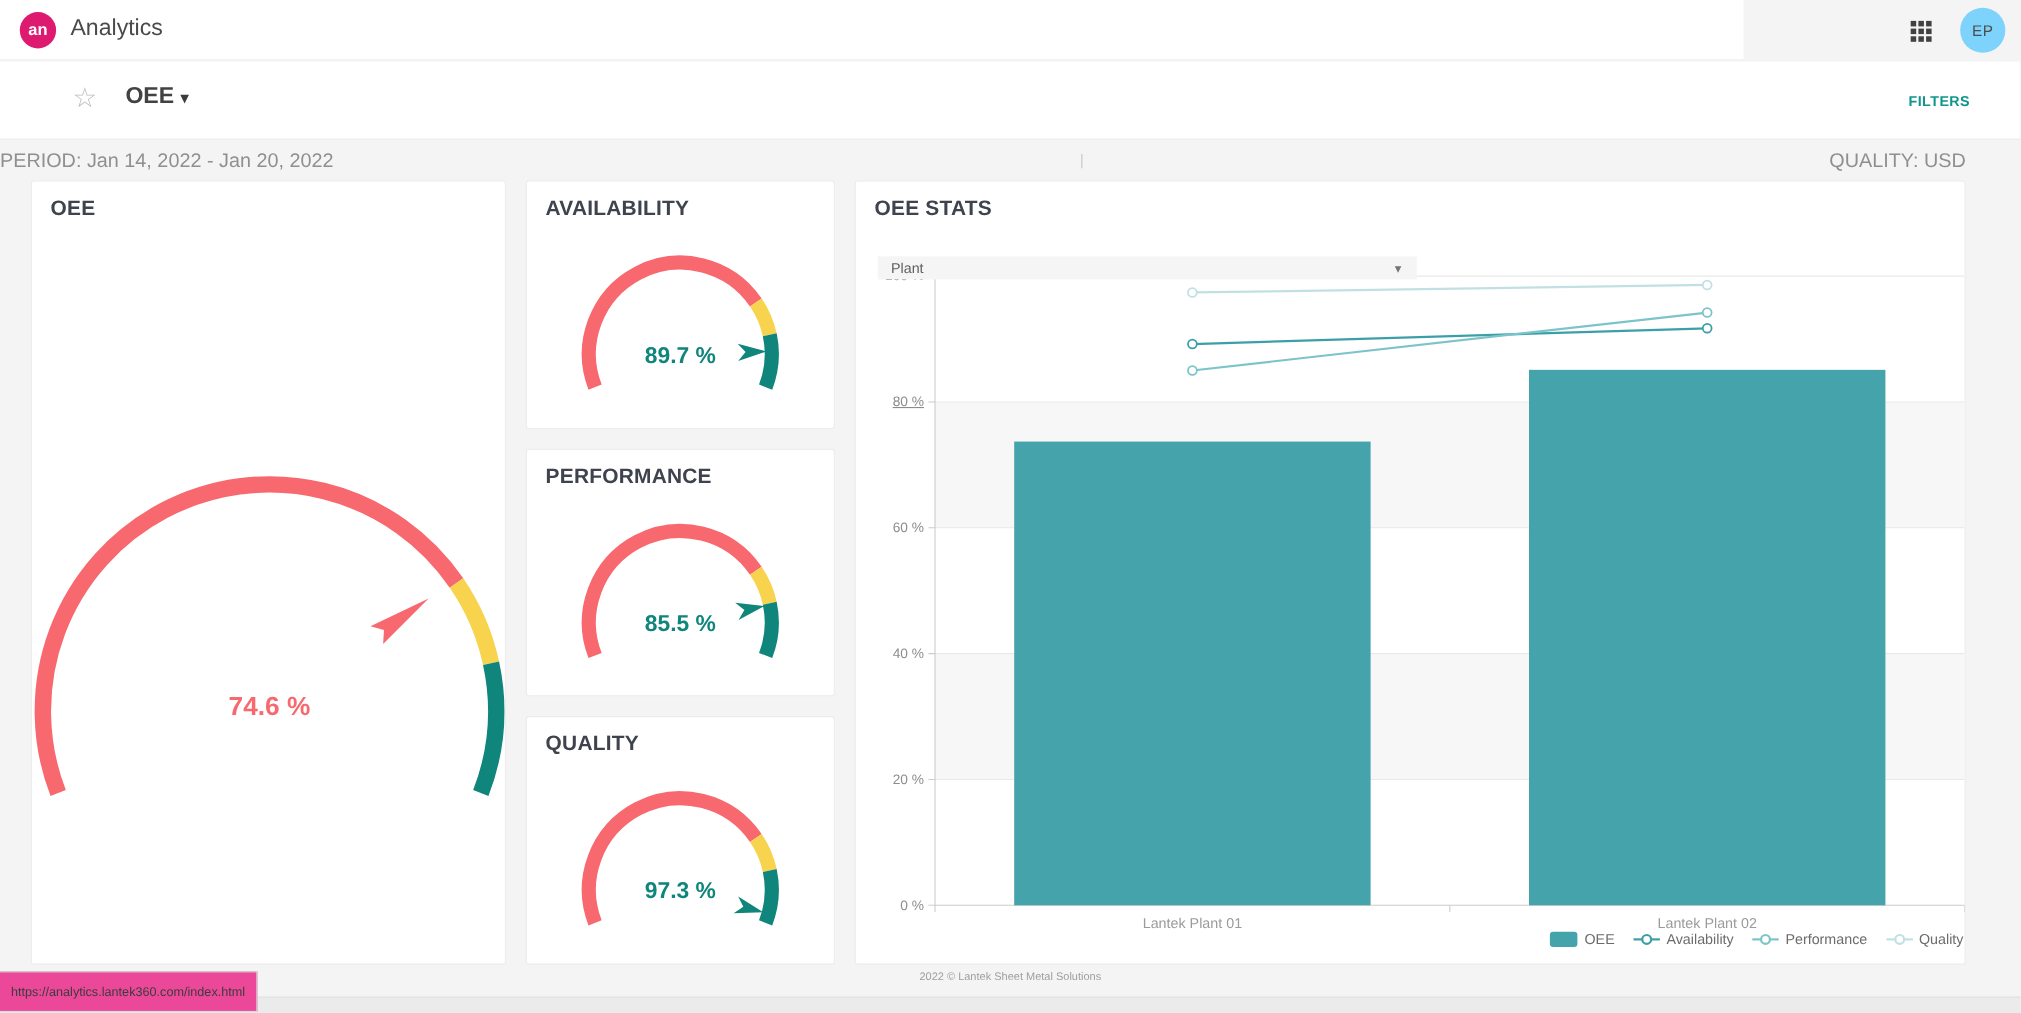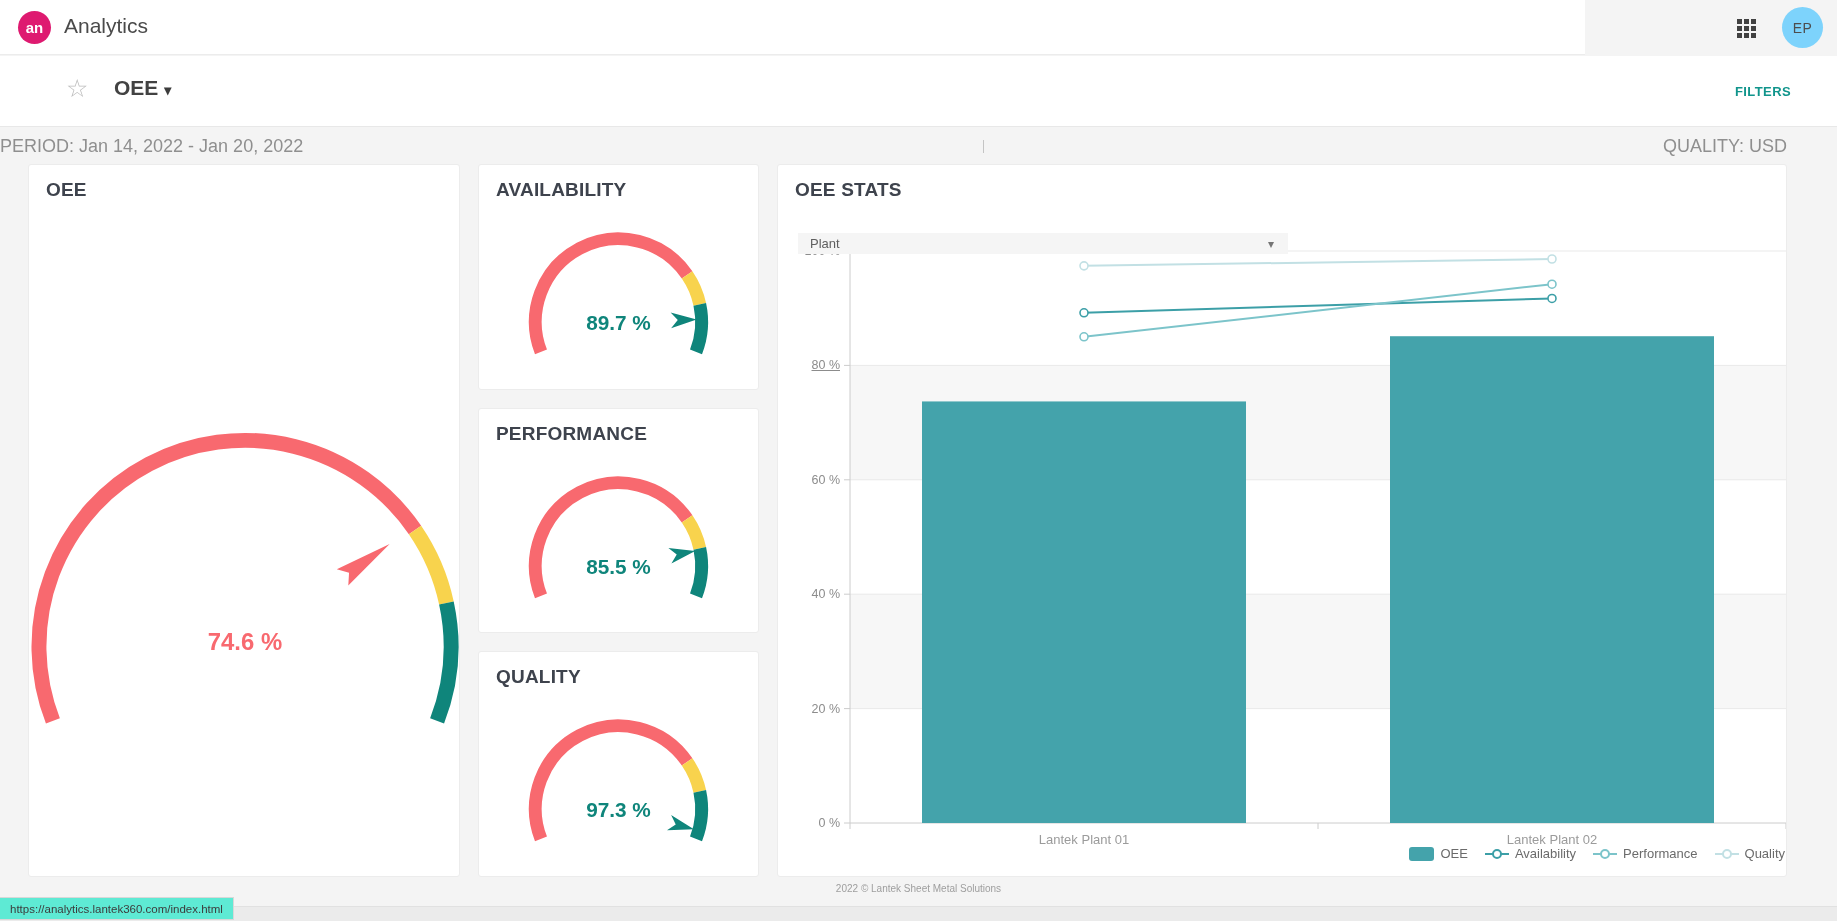--- a/index.html
+++ b/index.html
@@ -70,22 +70,22 @@
   .lg-rect { width:25px; height:14px; border-radius:3px; display:inline-block; }
   .lg-line { position:relative; width:24px; height:2px; display:inline-block; }
   .lg-dot { position:absolute; left:7px; top:-4px; width:10px; height:10px;
     border-radius:50%; background:#fff; border:2px solid; display:inline-block; }
 
   
   .footer { position:absolute; left:0; top:883px; width:1837px; text-align:center;
     font-size:10px; color:#9e9e9e; }
   .hscroll { position:absolute; left:0; bottom:0; width:1837px; height:15px;
     background:#ebebeb; border-top:1px solid #e1e1e1; }
-  .status-bar { position:absolute; left:0; bottom:1px; height:23px; z-index:6;
-    background:#5eead4; border:1px solid #d8d8d8; border-left:none;
+  .status-bar { position:absolute; left:0; bottom:1px; height:37px; z-index:6;
+    background:#ec4899; border:1px solid #d8d8d8; border-left:none;
     display:flex; align-items:center; padding:0 10px; font-size:11.5px; color:#3c3c3c; }
 </style>
 </head>
 <body>
 
 <div class="page">
 
   <header class="topbar">
     <div class="logo">an</div>
     <div class="app-title">Analytics</div>

